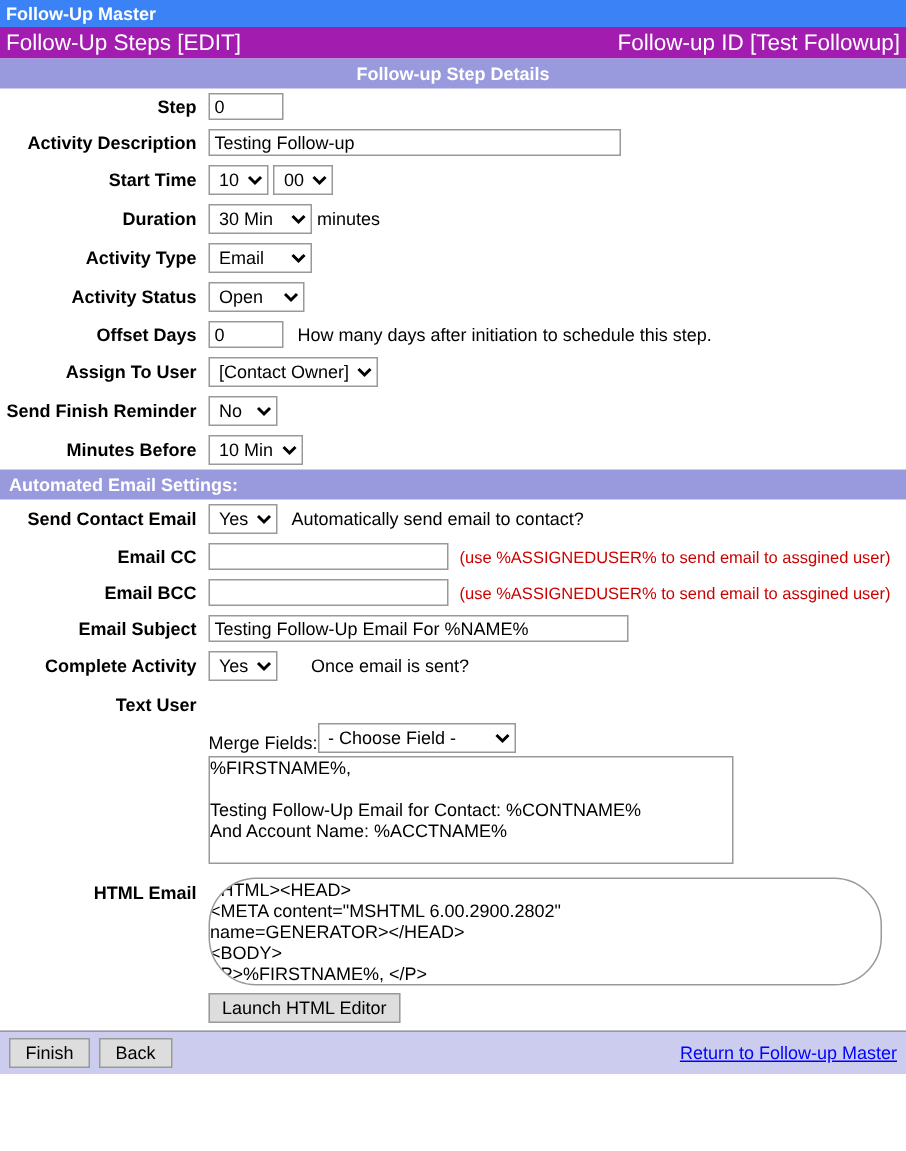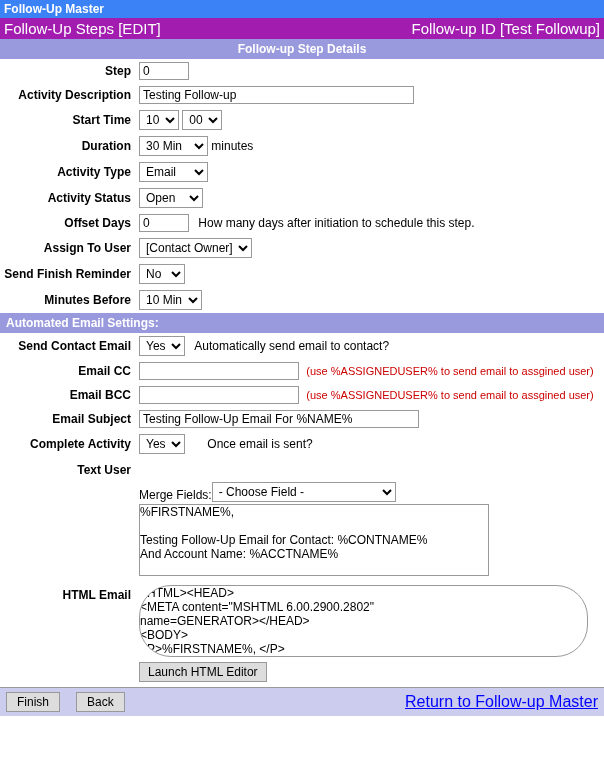--- a/index.html
+++ b/index.html
@@ -74,36 +74,36 @@
       background: #9999dd;
       color: white;
       font-weight: bold;
       padding: 3px 6px;
     }
     .bottom-bar {
       background: #ccccee;
       padding: 4px 6px;
       display: flex;
       align-items: center;
-      gap: 16px;
+      gap: 6px;
       border-top: 1px solid #999;
     }
     .bottom-bar button {
       padding: 2px 10px;
       font-size: 12px;
       cursor: pointer;
       background: #ddd;
       border: 1px solid #999;
     }
     .bottom-bar .return-link {
       margin-left: auto;
       color: blue;
       text-decoration: underline;
       cursor: pointer;
-      font-size: 16px;
+      font-size: 12px;
     }
     .html-editor-btn {
       background: #ddd;
       border: 1px solid #999;
       padding: 2px 8px;
       font-size: 12px;
       cursor: pointer;
       display: block;
       margin: 2px 0 2px 0;
     }
@@ -284,21 +284,21 @@
       </select>
       <span style="margin-left:19px;">Once email is sent?</span>
     </td>
   </tr>
 
   <tr>
     <td class="label-cell" style="vertical-align:top; padding-top:6px;">Text User</td>
     <td class="value-cell">
       <div class="merge-field-row">
         <span class="merge-label">Merge Fields:</span>
-        <select style="width:184px;">
+        <select style="width:132px;">
           <option>- Choose Field -</option>
           <option>%FIRSTNAME%</option>
           <option>%LASTNAME%</option>
           <option>%EMAIL%</option>
           <option>%CONTNAME%</option>
           <option>%ACCTNAME%</option>
           <option>%NAME%</option>
         </select>
       </div>
       <textarea rows="5" style="width: 350px;">%FIRSTNAME%,

